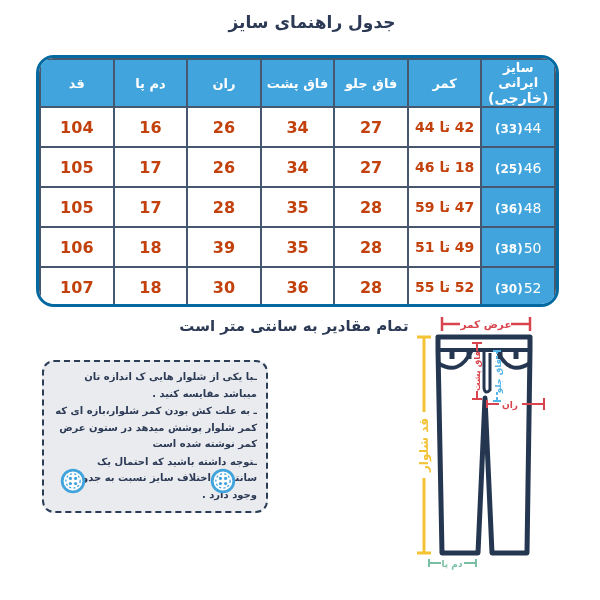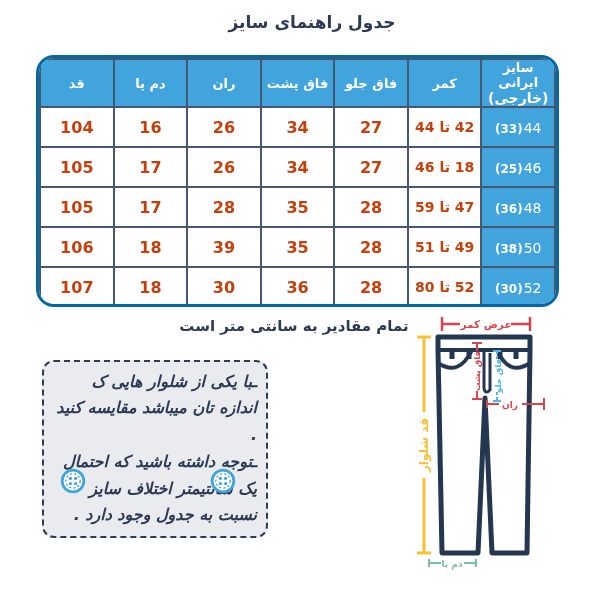--- a/index.html
+++ b/index.html
@@ -22,21 +22,21 @@
   .size-table td{background:#fff;color:#c2410c;font-size:16px;font-weight:bold;}
   .size-table td.size-cell{background:#42a4dc;color:#fff;}
   .size-cell .big{font-size:14px;font-weight:normal;}
   .size-cell .small{font-size:12px;font-weight:bold;margin-right:1px;}
   .waist-cell{font-size:14px !important;}
 
   
   .notes-box{position:absolute;left:42px;top:360px;width:226px;min-height:92px;
              background:#e9ebee;border:2px dashed #2c3e57;border-radius:12px;
              padding:7px 9px;box-sizing:border-box;direction:rtl;text-align:right;}
-  .note-item{font-size:16px;font-weight:bold;color:#2c3a55;line-height:1.65;margin-bottom:1px;font-style:italic;}
+  .note-item{font-size:10px;font-weight:bold;color:#2c3a55;line-height:1.65;margin-bottom:1px;}
 
   
   .diagram{position:absolute;left:400px;top:308px;width:180px;height:292px;}
 
   
   .logo{position:absolute;left:28px;top:468px;width:300px;height:100px;}
   .logo-text{position:absolute;left:0;top:18px;font-family:"DejaVu Serif",serif;
              font-weight:bold;font-size:54px;color:#42a4dc;letter-spacing:1px;white-space:nowrap;}
   .btn-icon{position:absolute;width:26px;height:26px;}
   .btn1{left:32px;top:0px;}
@@ -97,35 +97,36 @@
           <td class="size-cell"><span class="big">50</span><span class="small">(38)</span></td>
           <td class="waist-cell">49 تا 51</td>
           <td>28</td>
           <td>35</td>
           <td>39</td>
           <td>18</td>
           <td>106</td>
         </tr>
         <tr>
           <td class="size-cell"><span class="big">52</span><span class="small">(30)</span></td>
-          <td class="waist-cell">52 تا 80</td>
+          <td class="waist-cell">52 تا 55</td>
           <td>28</td>
           <td>36</td>
           <td>30</td>
           <td>18</td>
           <td>107</td>
         </tr>
       </tbody>
     </table>
   </div>
 
   <div class="subtitle">تمام مقادیر به سانتی متر است</div>
 
   <div class="notes-box">
     <div class="note-item">ـبا یکی از شلوار هایی ک اندازه تان میباشد مقایسه کنید .</div>
+    <div class="note-item">ـ به علت کش بودن کمر شلوار،بازه ای که کمر شلوار پوشش میدهد در ستون عرض کمر نوشته شده است</div>
     <div class="note-item">ـتوجه داشته باشید که احتمال یک سانتیمتر اختلاف سایز نسبت به جدول وجود دارد .</div>
   </div>
 
   <svg class="diagram" viewBox="400 308 180 292" width="180" height="292" xmlns="http://www.w3.org/2000/svg">
 
     <g>
       <path d="M 438 337 H 530 V 350 L 527 553 H 492 L 485 398 L 478 553 H 442 L 438 350 Z" fill="#ffffff" stroke="#243650" stroke-width="5" stroke-linejoin="round"></path>
       <line x1="438" y1="350" x2="530" y2="350" stroke="#243650" stroke-width="4"></line>
 
       <line x1="452" y1="350" x2="452" y2="359" stroke="#243650" stroke-width="5"></line>

